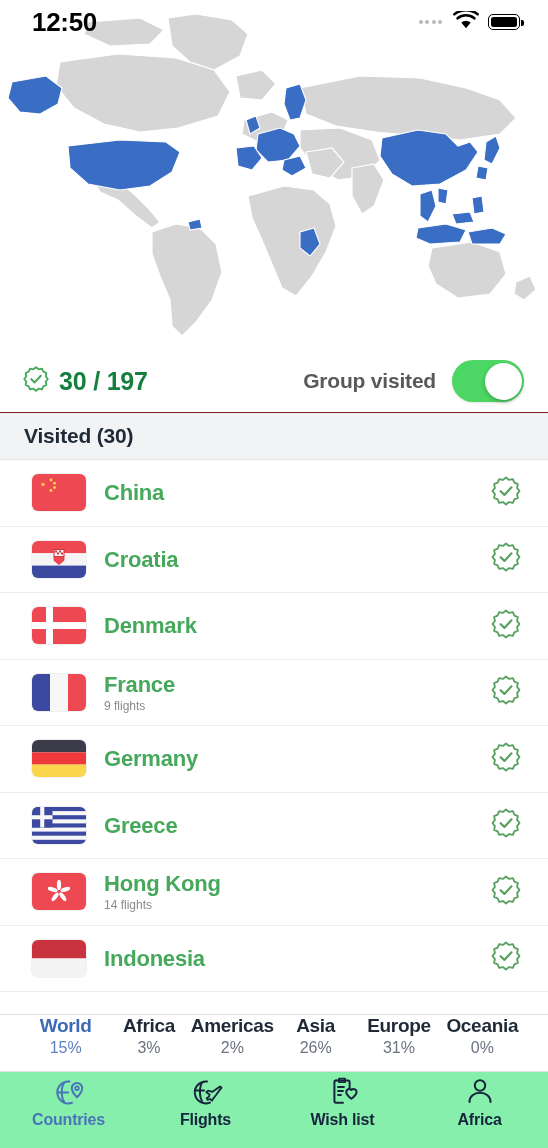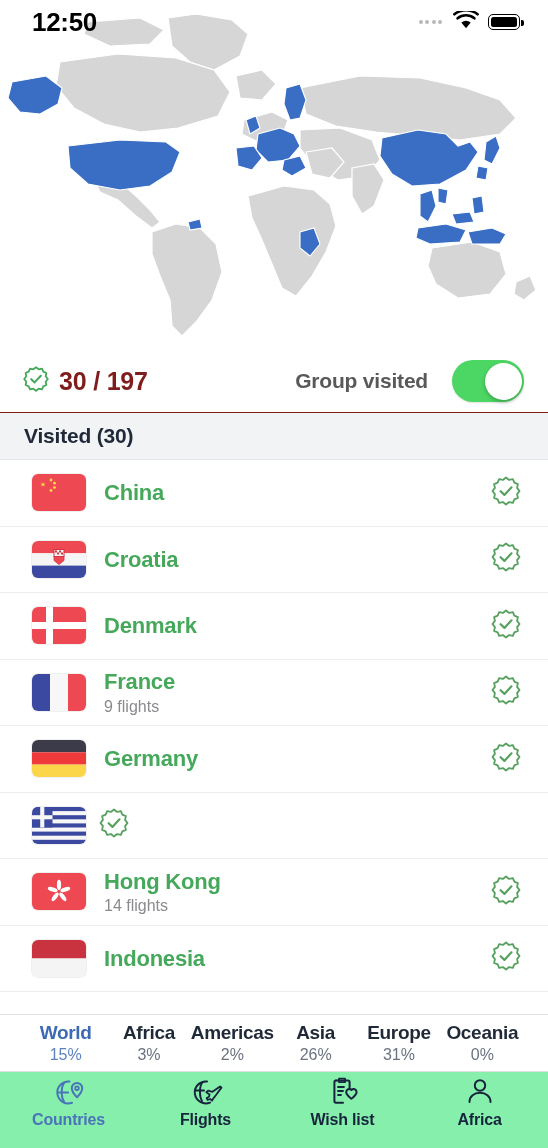--- a/index.html
+++ b/index.html
@@ -38,22 +38,22 @@
   }
   .map-wrap svg { display: block; width: 100%; height: 100%; }
 
   
   .summary {
     height: 62px; flex: 0 0 62px; background: #fff;
     display: flex; align-items: center; justify-content: space-between;
     padding: 0 24px 0 22px;
   }
   .count-group { display: flex; align-items: center; gap: 9px; }
-  .count-text { font-size: 25px; font-weight: 700; color: #7f1d1d; letter-spacing: -0.2px; }
-  .toggle-group { display: flex; align-items: center; gap: 24px; }
+  .count-text { font-size: 25px; font-weight: 700; color: #15803d; letter-spacing: -0.2px; }
+  .toggle-group { display: flex; align-items: center; gap: 16px; }
   .toggle-label { font-size: 21px; font-weight: 600; color: #595959; letter-spacing: -0.2px; }
   .switch {
     width: 72px; height: 42px; border-radius: 21px; background: #4cd663;
     position: relative; box-shadow: 0 1px 2px rgba(0,0,0,.12);
   }
   .switch .knob {
     position: absolute; top: 2.5px; right: 2.5px; width: 37px; height: 37px;
     background: #fff; border-radius: 50%; box-shadow: 0 2px 4px rgba(0,0,0,.25);
   }
 
@@ -72,26 +72,26 @@
     padding: 0 26px 0 32px; border-bottom: 1px solid #ececec; background: #fff;
   }
   .flag {
     width: 54px; height: 37px; border-radius: 6px; overflow: hidden;
     flex: 0 0 54px; position: relative;
     box-shadow: 0 0 0 1px rgba(0,0,0,.06);
   }
   .flag svg { display: block; width: 100%; height: 100%; }
   .row-text { margin-left: 18px; flex: 1 1 auto; display: flex; flex-direction: column; justify-content: center; }
   .row-name { font-size: 22px; font-weight: 700; color: #45a85b; letter-spacing: -0.2px; line-height: 1.15; }
-  .row-sub { font-size: 16px; color: #8a8a8f; margin-top: 3px; line-height: 1.1; }
+  .row-sub { font-size: 12px; color: #8a8a8f; margin-top: 3px; line-height: 1.1; }
   .row-badge { flex: 0 0 auto; margin-left: 12px; }
 
   
   .continents {
-    flex: 0 0 58px; height: 58px; display: flex; align-items: center;
+    flex: 0 0 58px; height: 58px; display: flex; 
     background: #fff; border-top: 1px solid #dfe0e3; border-bottom: 1px solid #dfe0e3;
     padding: 0 24px;
   }
   .continent { flex: 1 1 0; text-align: center; }
   .continent .c-name { font-size: 19px; font-weight: 700; color: #1f2937; letter-spacing: -0.3px; line-height: 1.15; }
   .continent .c-pct { font-size: 16px; color: #6b7280; margin-top: 2px; line-height: 1.1; }
   .continent.active .c-name { color: #3d6ab5; }
   .continent.active .c-pct { color: #5d82c0; }
 
   
@@ -339,20 +339,23 @@
             <rect y="16.4" width="54" height="4.1"></rect>
               <rect y="24.6" width="54" height="4.1"></rect>
               <rect y="32.8" width="54" height="4.2"></rect>
             <rect x="0" y="0" width="20.5" height="20.5"></rect>
           </g>
           <g fill="#f7f7f7">
               <rect x="8.2" y="0" width="4.1" height="20.5"></rect>
               <rect x="0" y="8.2" width="20.5" height="4.1"></rect>
             </g>
         </svg>
+      </span>
+      <span class="row-text">
+        <span class="row-name">Greece</span>
       </span>
       <span class="row-badge">
         <svg width="32" height="32" viewBox="0 0 28 28">
           <path d="M14 2.2 16.7 4.3 20 3.6 21.3 6.7 24.4 8 23.7 11.3 25.8 14 23.7 16.7 24.4 20 21.3 21.3 20 24.4 16.7 23.7 14 25.8 11.3 23.7 8 24.4 6.7 21.3 3.6 20 4.3 16.7 2.2 14 4.3 11.3 3.6 8 6.7 6.7 8 3.6 11.3 4.3 Z" fill="none" stroke="#57a05f" stroke-width="1.6" stroke-linejoin="round"></path>
           <path d="M9.3 14.2 12.6 17.4 18.8 10.8" fill="none" stroke="#57a05f" stroke-width="1.9" stroke-linecap="round" stroke-linejoin="round"></path>
         </svg>
       </span>
     </div>
 
     <div class="row">

